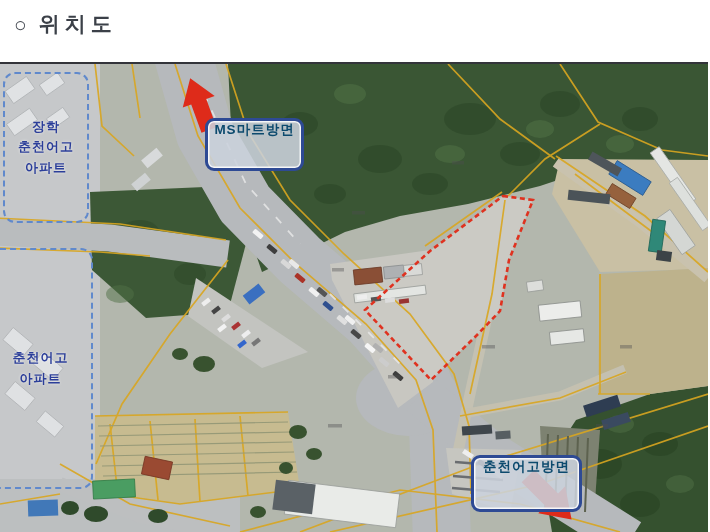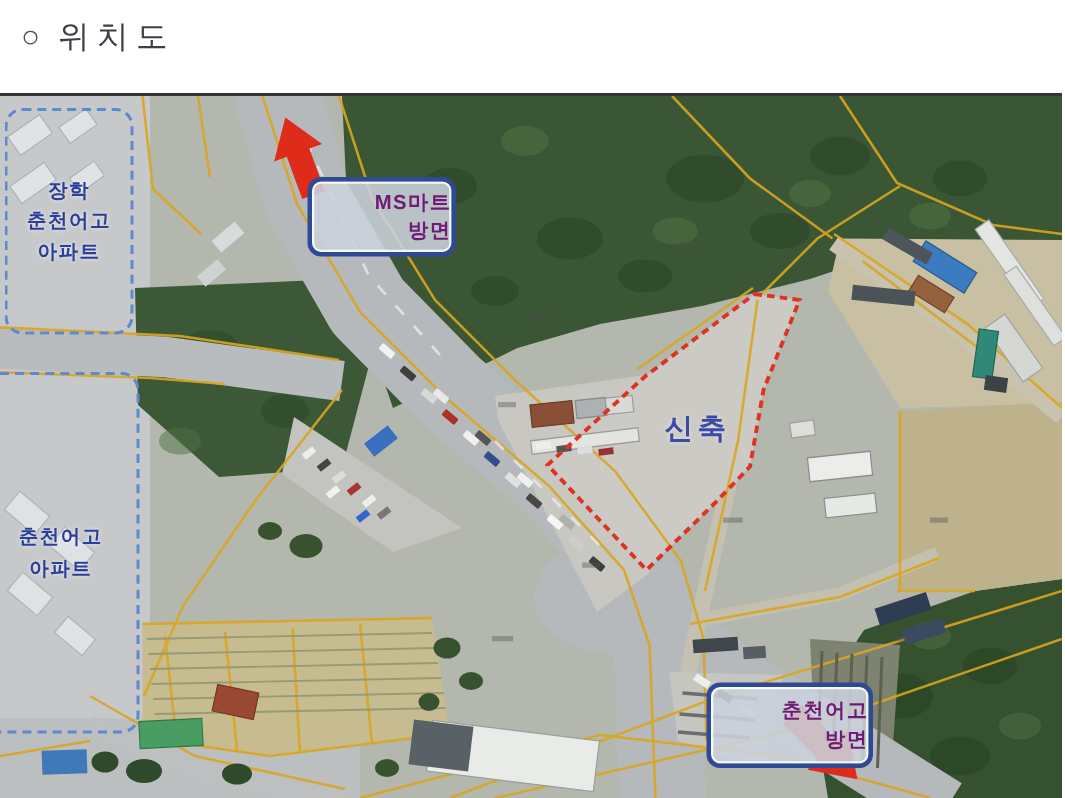--- a/index.html
+++ b/index.html
@@ -1,34 +1,34 @@
 <!DOCTYPE html>
 <html><head>
 <meta charset="utf-8">
 <style>
   html,body{margin:0;padding:0;background:#fff;}
   .page{position:relative;width:710px;height:532px;background:#ffffff;overflow:hidden;
         font-family:"Liberation Sans","DejaVu Sans",sans-serif;}
   .doc-title{position:absolute;top:10px;left:14px;display:flex;align-items:center;gap:12px;
              color:#3b4048;}
   .doc-title .bullet{font-size:21px;line-height:1;color:#4a4f57;}
-  .doc-title .txt{font-size:21px;font-weight:400;letter-spacing:5px;}
+  .doc-title .txt{font-size:21px;font-weight:700;letter-spacing:5px;}
   .map{position:absolute;top:62px;left:0;width:708px;height:470px;border-top:2px solid #33343a;
        box-sizing:border-box;background:#b3b7ad;}
   .map svg{display:block;filter:blur(0.35px);}
   
   .dashed-box{position:absolute;border:2px dashed #6089cc;border-radius:12px;
               display:flex;flex-direction:column;align-items:center;justify-content:center;
               color:#2b3e99;font-weight:700;font-size:13px;letter-spacing:1px;line-height:1.55;
               text-align:center;text-shadow:0 0 3px rgba(255,255,255,.75);}
   
   .dir-box{position:absolute;background:rgba(203,210,220,.88);border:3px solid #2e4a94;
            border-radius:9px;box-shadow:inset 0 0 0 1.5px rgba(255,255,255,.85);
-           display:flex;flex-direction:column;align-items:flex-end;justify-content:center;
-           color:#701a75;font-weight:700;font-size:13.5px;letter-spacing:1px;line-height:1.35;}
+           display:flex;flex-direction:row;align-items:flex-start;justify-content:center;
+           color:#0c4a6e;font-weight:700;font-size:13.5px;letter-spacing:1px;line-height:1.35;}
   .site-label{position:absolute;color:#3b4aa4;font-weight:700;font-size:19px;letter-spacing:3px;
               line-height:1.35;text-align:center;text-shadow:0 0 3px rgba(255,255,255,.5);}
 </style>
 </head>
 <body>
 
 <div class="page">
 
   <div class="doc-title">
     <span class="bullet">○</span>
@@ -396,21 +396,20 @@
       <span>춘천어고</span>
       <span>아파트</span>
     </div>
 
     <div class="dir-box" style="left:205px;top:54px;width:93px;height:47px;">
       <span>MS마트</span>
       <span>방면</span>
     </div>
 
     <div class="site-label" style="left:421px;top:210px;width:88px;">
-      <div>신축</div>
     </div>
 
     <div class="dir-box" style="left:455px;top:391px;width:105px;height:51px;margin-left:16px;">
       <span>춘천어고</span>
       <span>방면</span>
     </div>
   </div>
 </div>
 
 </body></html>

